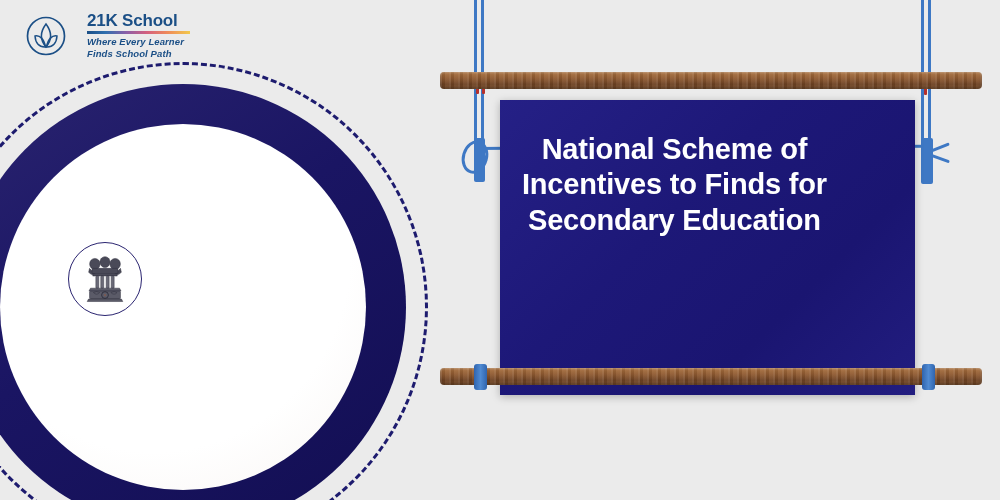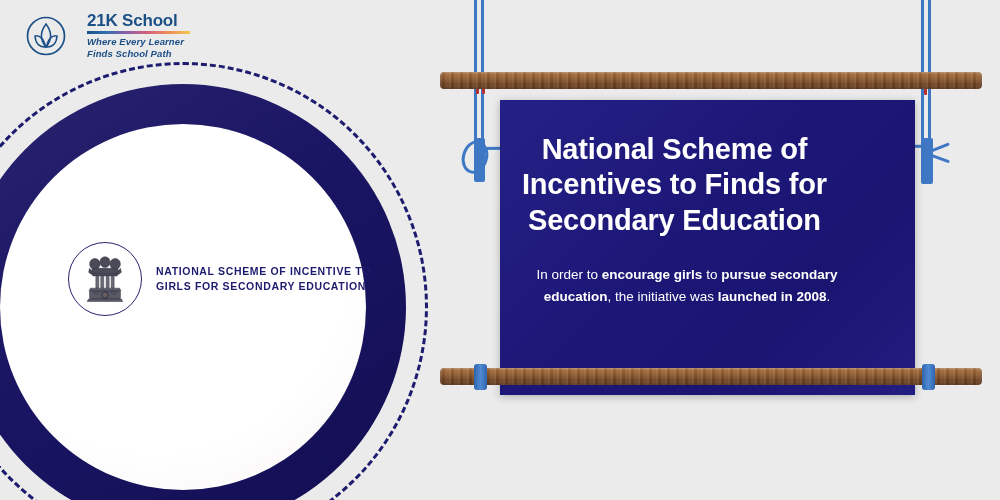--- a/index.html
+++ b/index.html
@@ -194,24 +194,20 @@
           <path d="M13 50.7 h34 l1.4 2.6 h-36.8 Z"></path>
         </g>
         <circle cx="30" cy="46.6" r="3.5" fill="none" stroke="#2f2f3d" stroke-width="1"></circle>
         <circle cx="30" cy="46.6" r="1.2" fill="#7b5a52"></circle>
         <g stroke="#2f2f3d" stroke-width="0.5" fill="none">
           <path d="M18 44 q3.5 -2 6.5 0 q-3 3.5 -6.5 0 Z"></path>
           <path d="M36 44 q3.5 -2 6.5 0 q-3 3.5 -6.5 0 Z"></path>
         </g>
       </svg>
     </span>
-    <span id="scheme-title">
-      <span>NATIONAL SCHEME OF INCENTIVE TO</span><br>
-      <span>GIRLS FOR SECONDARY EDUCATION</span>
-    </span>
   </div>
 </div>
 
 <div id="banner-assembly">
 
   <span class="rope rope-v" id="rope-left-a"></span>
   <span class="rope rope-v" id="rope-left-b"></span>
   <span class="rope rope-v" id="rope-right-a"></span>
   <span class="rope rope-v" id="rope-right-b"></span>
   <span class="rope" id="rope-span"></span>
@@ -226,23 +222,18 @@
   <span class="knot-tail" id="tail-right-a"></span>
 
   <div class="dowel" id="dowel-top"></div>
 
   <div id="banner-cloth">
     <div id="banner-title">
       <span>National Scheme of</span><br>
       <span>Incentives to Finds for</span><br>
       <span>Secondary Education</span>
     </div>
-    <div id="banner-body">
-      <span>In order to </span><b>encourage girls</b><span> to </span><b>pursue</b>
-      <b>secondary education</b><span>, the initiative</span>
-      <span>was </span><b>launched in 2008</b><span>.</span>
-    </div>
   </div>
 
   <div class="dowel" id="dowel-bottom"></div>
   <span class="wrap-bottom" id="wrap-bl"></span>
   <span class="wrap-bottom" id="wrap-br"></span>
 </div>
 
 </body></html>

